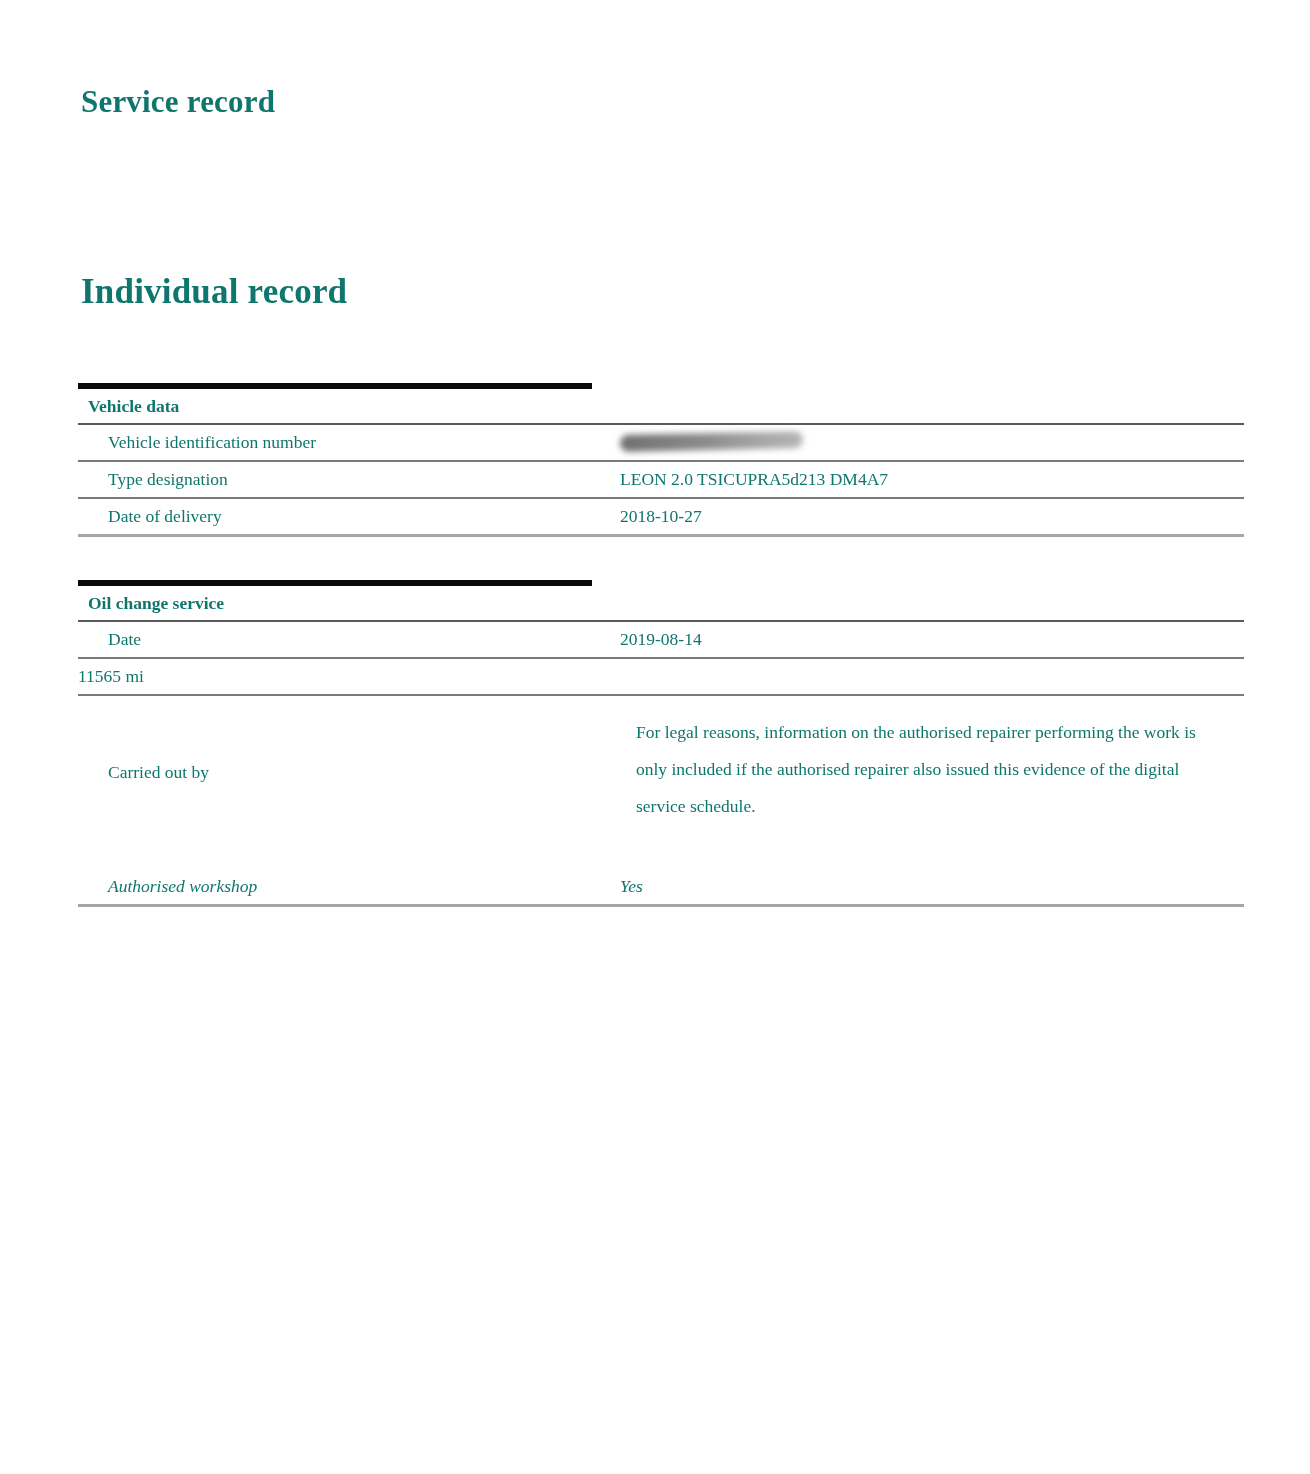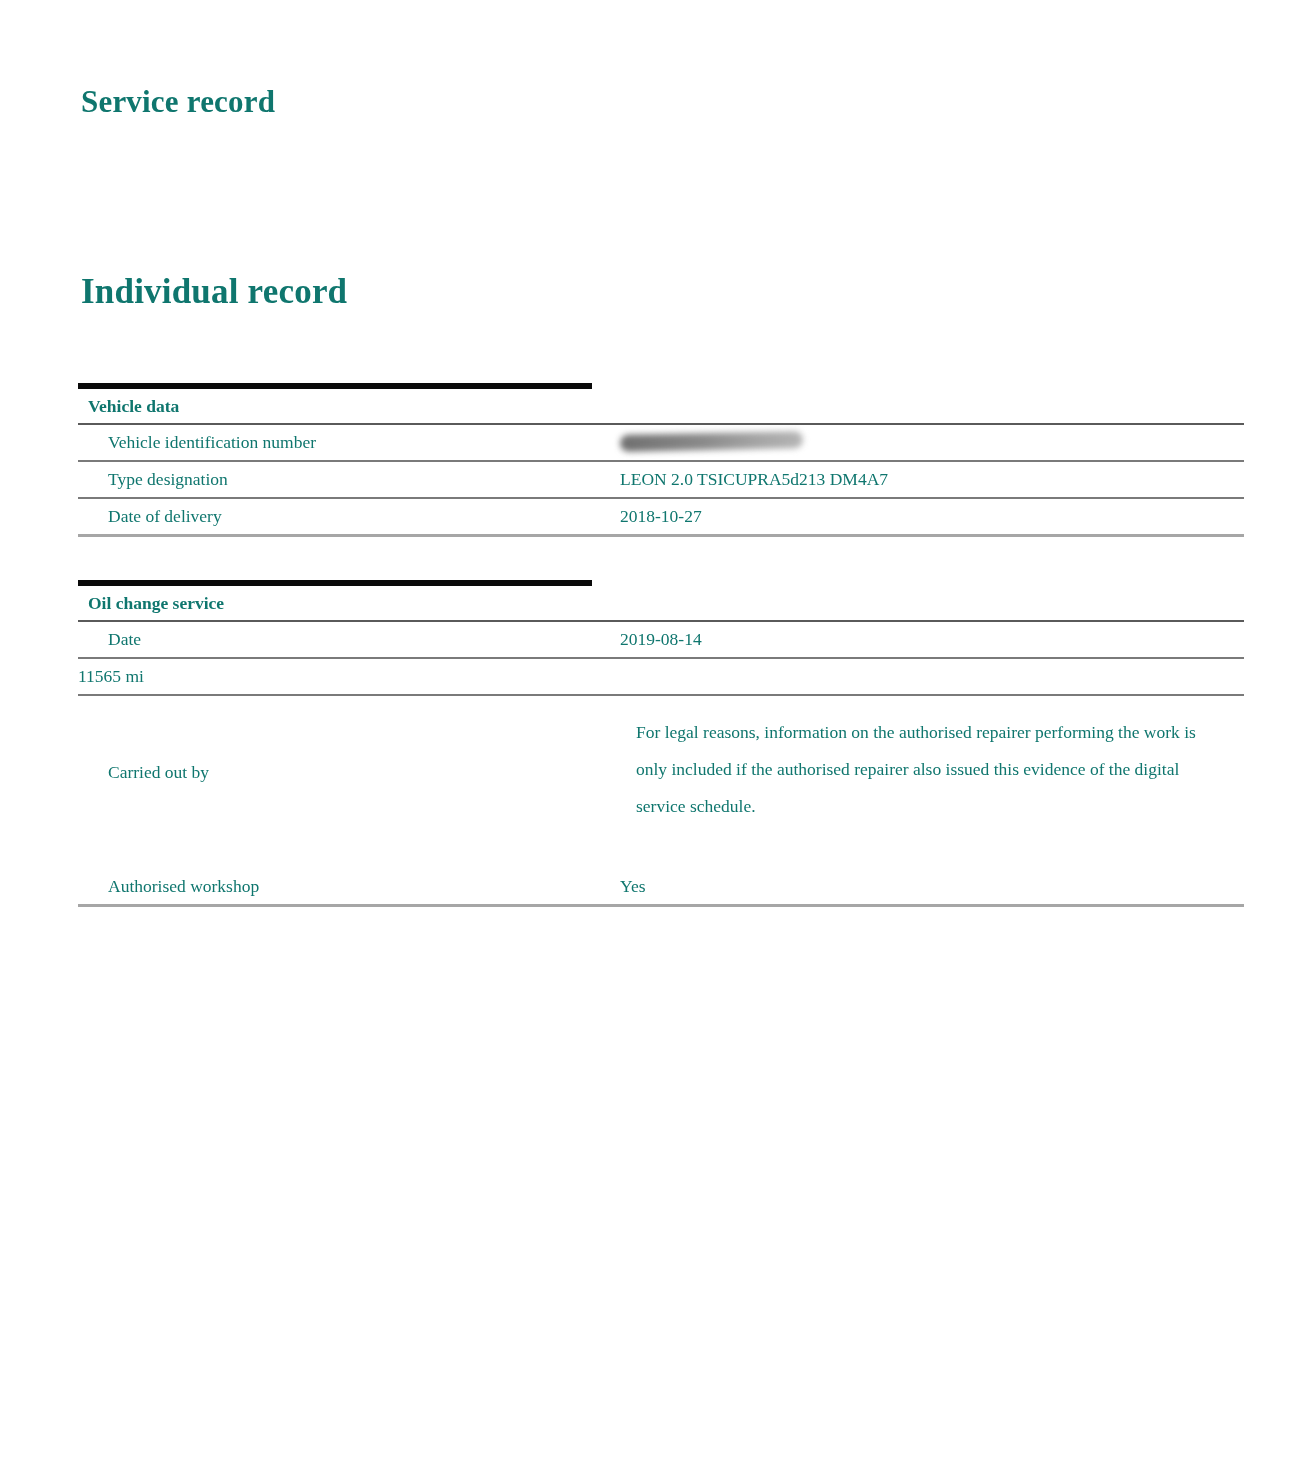--- a/index.html
+++ b/index.html
@@ -73,21 +73,21 @@
   .cell.value {
     flex: 1 1 auto;
   }
   .row.no-rule .cell.label { padding-top: 8px; }
   .row.no-rule .cell.value p {
     margin: 16px;
     max-width: 610px;
     line-height: 37px;
     padding-top: 2px;
   }
-  .row.workshop { margin-top: 28px; }
+  .row.workshop { margin-top: 28px; font-style: italic; }
   .redact {
     display: inline-block;
     filter: blur(3px);
     border-radius: 9px;
   }
   .redact.vin {
     width: 183px;
     height: 17px;
     margin-top: 3px;
     background: linear-gradient(93deg, #6f6f6f 0%, #8a8a8a 45%, #a5a5a5 75%, #b5b5b5 100%);

